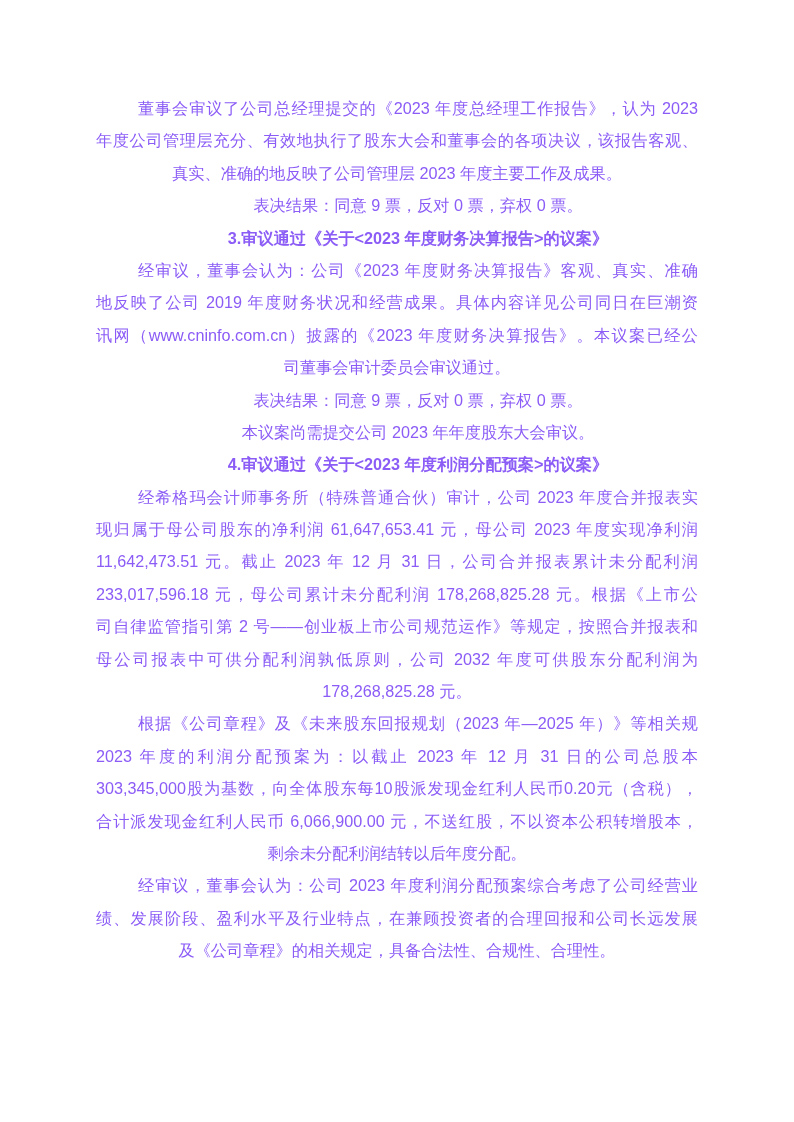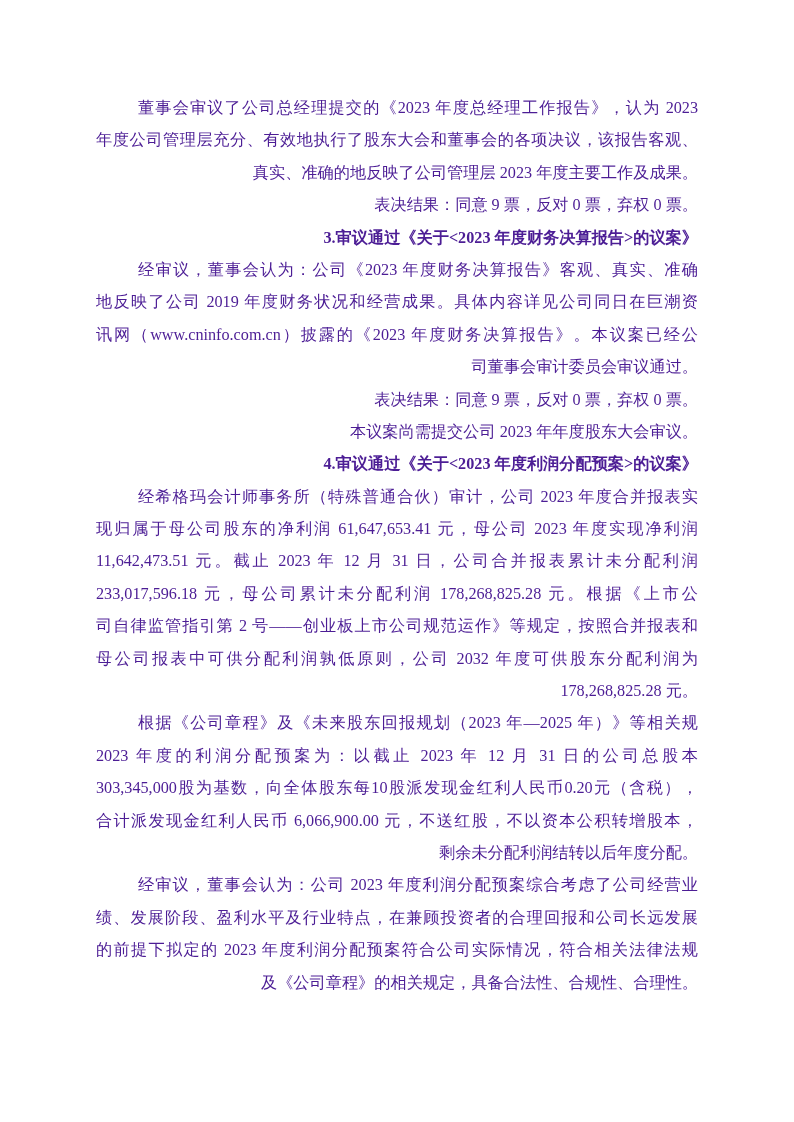--- a/index.html
+++ b/index.html
@@ -5,35 +5,35 @@
   html, body {
     margin: 0;
     padding: 0;
     background: #ffffff;
   }
   .page {
     position: relative;
     width: 794px;
     height: 1122px;
     background: #ffffff;
-    color: #4c1d95;
-    font-family: Liberation Serif, serif;
+    color: #8b5cf6;
+    font-family: Liberation Sans, sans-serif;
     overflow: hidden;
   }
   .content {
     position: absolute;
     top: 92px;
     left: 96px;
     width: 602px;
   }
   .line {
     font-size: 16.2px;
     line-height: 32.4px;
     height: 32.4px;
-    text-align: right;
+    text-align: center;
     white-space: normal;
   }
   .line.just {
     text-align: justify;
     text-align-last: justify;
     text-justify: inter-character;
   }
   .line.indent {
     text-indent: 42px;
   }
@@ -75,17 +75,16 @@
     <div class="line">178,268,825.28 元。</div>
 
     <div class="line indent just">根据《公司章程》及《未来股东回报规划（2023 年—2025 年）》等相关规</div>
     <div class="line just">2023 年度的利润分配预案为：以截止 2023 年 12 月 31 日的公司总股本</div>
     <div class="line just">303,345,000股为基数，向全体股东每10股派发现金红利人民币0.20元（含税），</div>
     <div class="line just">合计派发现金红利人民币 6,066,900.00 元，不送红股，不以资本公积转增股本，</div>
     <div class="line">剩余未分配利润结转以后年度分配。</div>
 
     <div class="line indent just">经审议，董事会认为：公司 2023 年度利润分配预案综合考虑了公司经营业</div>
     <div class="line just">绩、发展阶段、盈利水平及行业特点，在兼顾投资者的合理回报和公司长远发展</div>
-    <div class="line just">的前提下拟定的 2023 年度利润分配预案符合公司实际情况，符合相关法律法规</div>
     <div class="line">及《公司章程》的相关规定，具备合法性、合规性、合理性。</div>
 
   </div>
 </div>
 
 </body></html>

